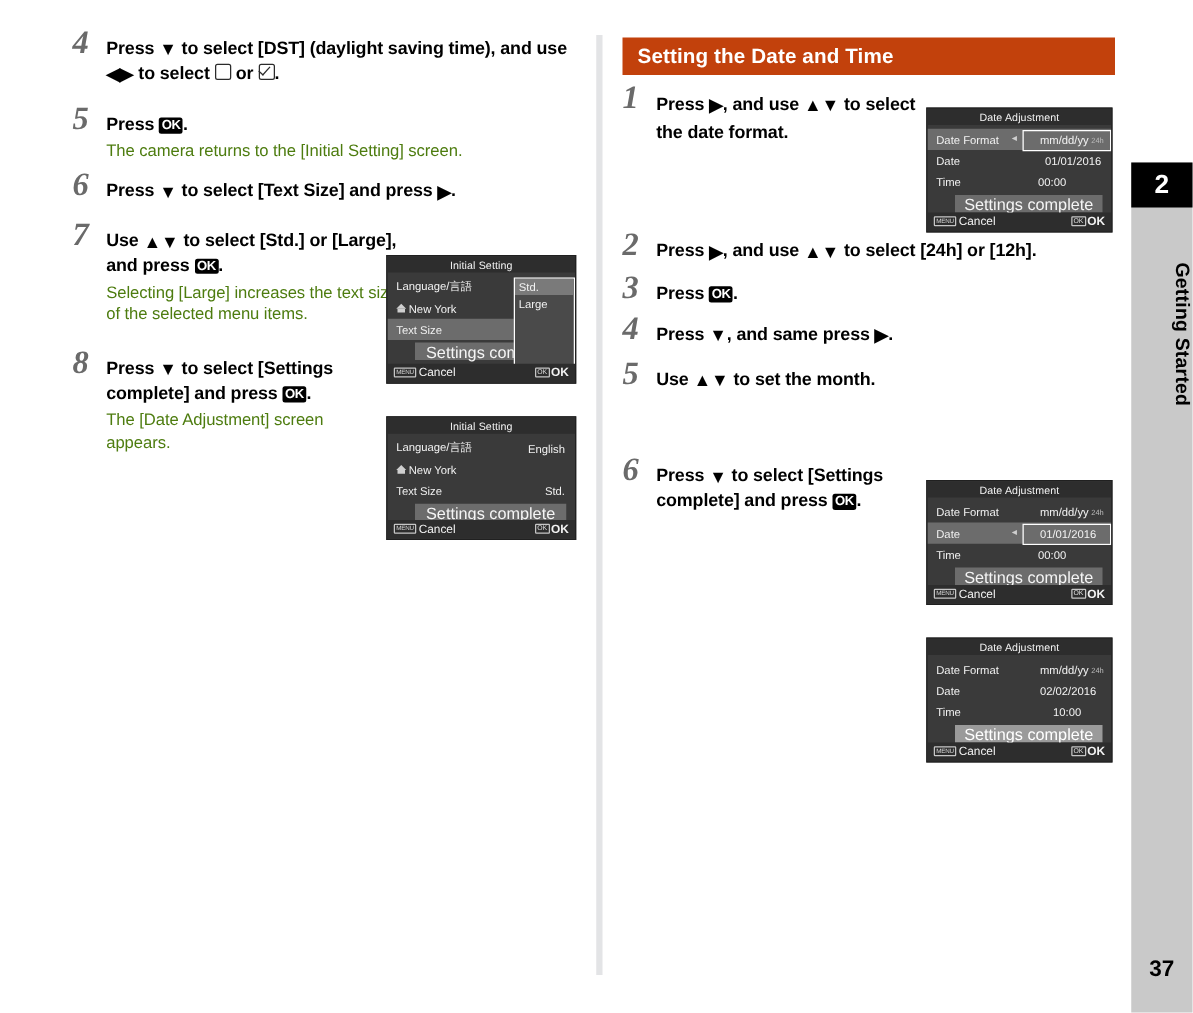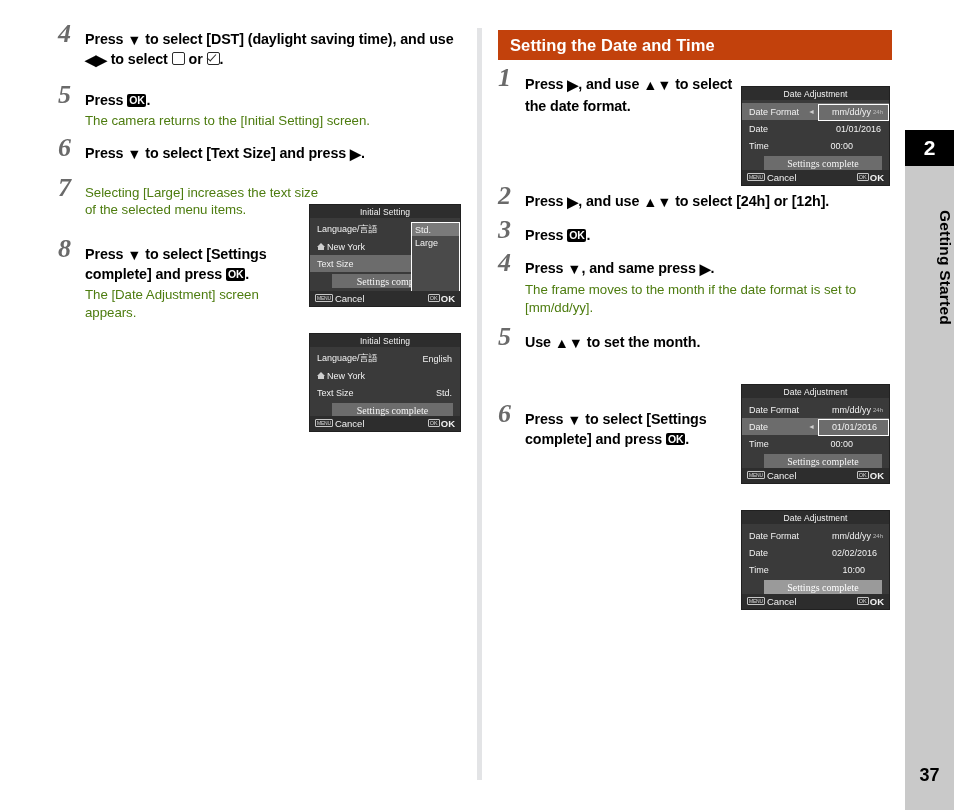--- a/index.html
+++ b/index.html
@@ -126,21 +126,21 @@
     border-left:4px solid transparent;border-right:4px solid transparent;
     border-bottom:4px solid #cfcfcf;
   }
   .lcd-row .homeicon::after{
     content:"";position:absolute;left:1px;top:3.5px;width:6px;height:3.5px;
     background:#cfcfcf;
   }
   .lcd-complete{
     margin:2px 7px 0 22px;height:14px;background:#6c6c6c;
     display:flex;align-items:center;justify-content:center;
-    font-size:10px;color:#f5f5f5;font-family:Liberation Serif, serif;
+    font-size:13px;color:#f5f5f5;
   }
   .lcd-complete.dim{background:#9a9a9a;color:#ffffff;}
   .lcd-bottom{
     position:absolute;left:0;right:0;bottom:0;height:15px;
     background:#2d2d2d;display:flex;align-items:center;
     justify-content:space-between;padding:0 5px;box-sizing:border-box;
     font-size:9px;
   }
   .tagbtn{
     display:inline-block;border:1px solid #c6c6c6;color:#dcdcdc;
@@ -203,20 +203,23 @@
       <div class="step-body">
         <div class="step-title">
           <span>Press </span><span class="tri-d">▼</span><span> to select [Text Size] and press </span><span class="tri-d">▶</span><span>.</span>
         </div>
       </div>
     </div>
 
     <div class="step" style="margin-top:20px;">
       <div class="step-num">7</div>
       <div class="step-body" style="width:240px;">
+        <div class="step-title">
+          <span>Use </span><span class="tri-d">▲▼</span><span> to select [Std.] or [Large], and press </span><span class="okbtn">OK</span><span>.</span>
+        </div>
         <div class="step-desc">Selecting [Large] increases the text size of the selected menu items.</div>
       </div>
     </div>
 
     <div class="step" style="margin-top:26px;">
       <div class="step-num">8</div>
       <div class="step-body" style="width:190px;">
         <div class="step-title">
           <span>Press </span><span class="tri-d">▼</span><span> to select [Settings complete] and press </span><span class="okbtn">OK</span><span>.</span>
         </div>
@@ -306,21 +309,20 @@
         </div>
       </div>
     </div>
 
     <div class="step" style="margin-top:14px;">
       <div class="step-num">4</div>
       <div class="step-body">
         <div class="step-title">
           <span>Press </span><span class="tri-d">▼</span><span>, and same press </span><span class="tri-d">▶</span><span>.</span>
         </div>
-        <div class="step-desc">The frame moves to the month if the date format is set to [mm/dd/yy].</div>
       </div>
     </div>
 
     <div class="step" style="margin-top:16px;">
       <div class="step-num">5</div>
       <div class="step-body" style="width:235px;">
         <div class="step-title">
           <span>Use </span><span class="tri-d">▲▼</span><span> to set the month.</span>
         </div>
       </div>

